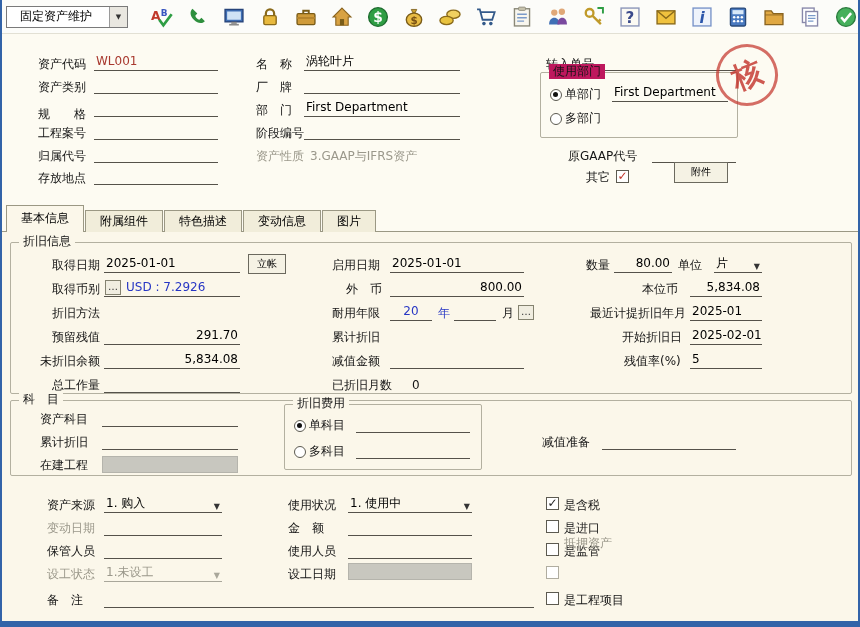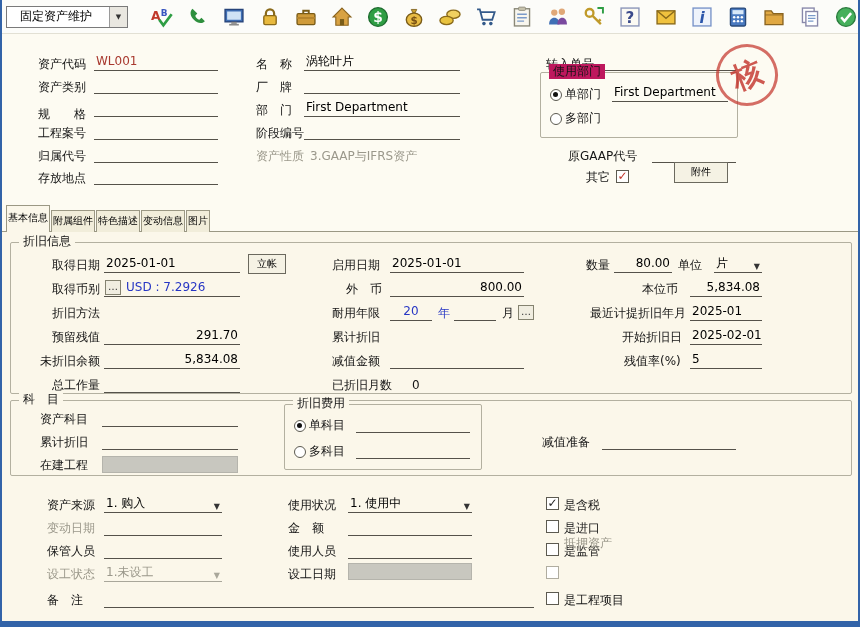--- a/index.html
+++ b/index.html
@@ -32,21 +32,21 @@
   .arr.gray::before{color:#a9a79a;}
   .cb{position:absolute;width:13px;height:13px;border:1px solid #5c5a50;background:#fff;box-sizing:border-box;font-size:12px;line-height:10px;text-align:center;cursor:pointer;}
   .cb.checked::before{content:"✓";font-weight:bold;color:#222;}
   .cb.checked.redck::before{color:#c23128;}
   .cb.dis{border-color:#b0ada0;}
   .rad{position:absolute;width:12px;height:12px;border:1px solid #5c5a50;border-radius:50%;background:#fff;box-sizing:border-box;cursor:pointer;}
   .rad.sel::before{content:"";position:absolute;left:2px;top:2px;width:5px;height:5px;border-radius:50%;background:#111;}
   
   .tabline{position:absolute;left:0;top:231px;width:100%;border-top:1px solid #9b9884;z-index:0;}
   .tabbar{position:absolute;left:0;top:206px;width:100%;height:26px;display:flex;align-items:flex-end;padding-left:4px;box-sizing:border-box;}
-  .tab{position:relative;z-index:1;height:21px;line-height:20px;padding:0 1px;font-size:10px;border:1px solid #9b9884;border-bottom:none;background:#f1edda;margin-right:1px;cursor:pointer;white-space:nowrap;}
+  .tab{position:relative;z-index:1;height:21px;line-height:20px;padding:0 14px;font-size:12px;border:1px solid #9b9884;border-bottom:none;background:#f1edda;margin-right:1px;cursor:pointer;white-space:nowrap;}
   .tab.active{height:26px;line-height:24px;background:#fbf7ea;z-index:2;}
   .panel{position:absolute;left:0;top:232px;width:100%;height:389px;background:#fbf7ea;}
   
   .stamp{position:absolute;left:714px;top:44px;width:56px;height:56px;border:3px solid rgba(194,49,40,.7);border-radius:50%;
          display:flex;align-items:center;justify-content:center;font-size:30px;font-weight:bold;color:rgba(194,49,40,.8);
          transform:rotate(-22deg);z-index:5;background:transparent;}
 </style>
 </head>
 <body>
 

